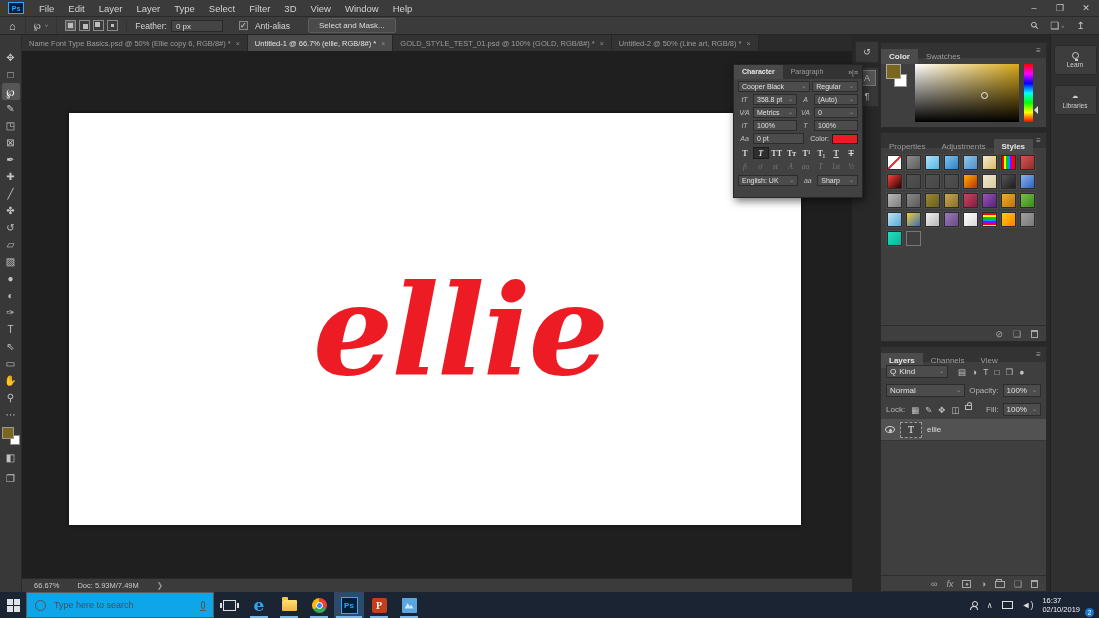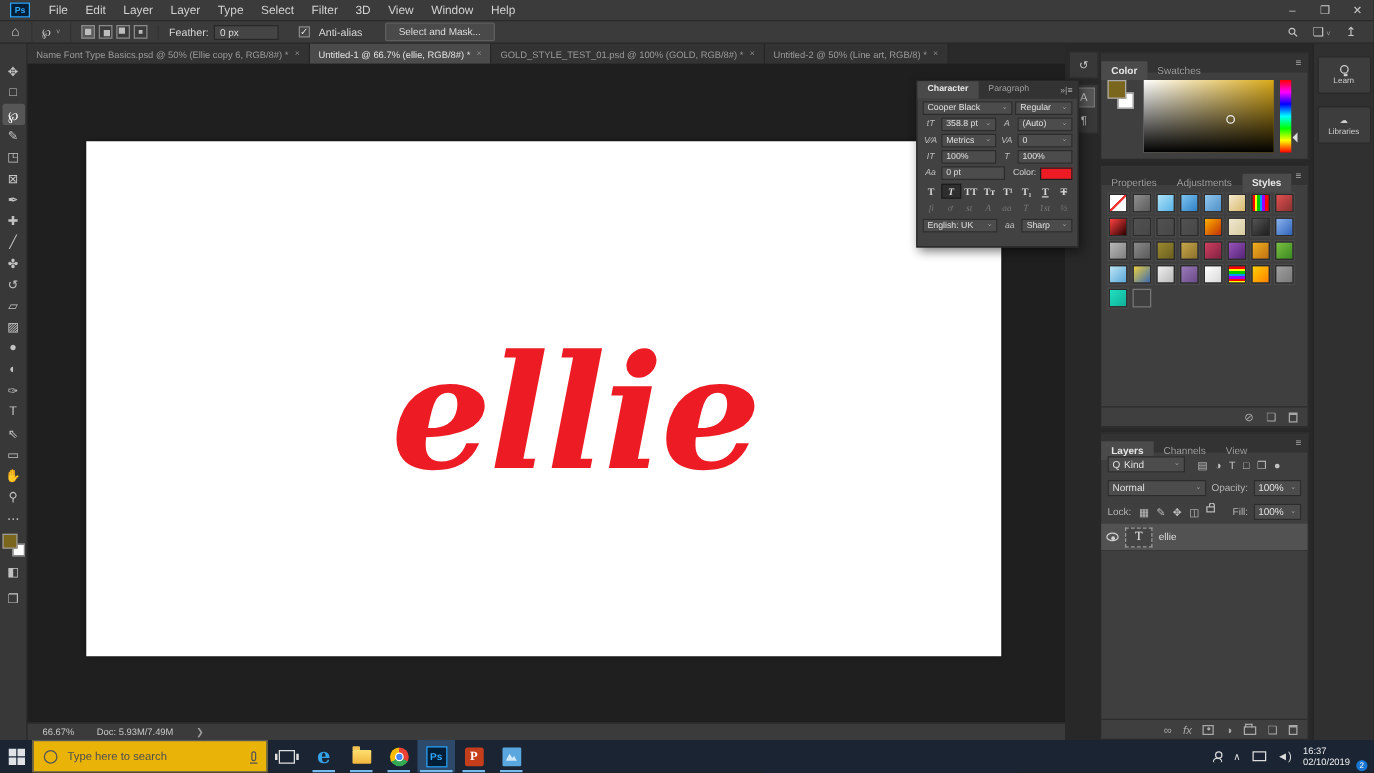--- a/index.html
+++ b/index.html
@@ -148,21 +148,21 @@
   .rail-btn { width:43px; height:30px; background:#3d3d3d; border:1px solid #2a2a2a; border-radius:2px;
     display:flex; flex-direction:column; align-items:center; justify-content:center; gap:2px; font-size:6.5px; color:#cfcfcf; }
   .bulb { width:7px; height:7px; border:1px solid #ccc; border-radius:50%; position:relative; }
   .bulb::after { content:''; position:absolute; left:2px; bottom:-3px; width:3px; height:2px; background:#ccc; }
 
   
   .taskbar { position:absolute; left:0; top:592px; width:1099px; height:26px; background:#1a2433; display:flex; align-items:stretch; }
   .start { width:26px; display:flex; align-items:center; justify-content:center; }
   .win-logo { display:grid; grid-template-columns:6px 6px; grid-template-rows:6px 6px; gap:1px; }
   .win-logo i { background:#dfe3e8; }
-  .searchbox { width:188px; background:#eab308; border:1px solid #5a5a5a; display:flex; align-items:center; gap:8px; padding:0 8px;
+  .searchbox { width:188px; background:#0ea5e9; border:1px solid #5a5a5a; display:flex; align-items:center; gap:8px; padding:0 8px;
     font-size:9px; color:#4e4e4e; }
   .cortana { width:11px; height:11px; border:1.5px solid #555; border-radius:50%; flex:none; }
   .mic { position:relative; width:4px; height:8px; border:1px solid #555; border-radius:2px; margin-left:auto; flex:none; }
   .mic::after { content:''; position:absolute; left:-2px; bottom:-3px; width:6px; height:2px; border-bottom:1px solid #555; }
   .tb-app { width:30px; display:flex; align-items:center; justify-content:center; position:relative; }
   .tb-app.running::after { content:''; position:absolute; bottom:0; left:6px; right:6px; height:2px; background:#76b9ed; }
   .tb-app.active { background:#2e4a6b; }
   .tb-app.active::after { left:2px; right:2px; }
   .taskview { width:13px; height:11px; border:1px solid #e0e0e0; position:relative; }
   .taskview::before, .taskview::after { content:''; position:absolute; top:2px; width:2px; height:5px; background:#e0e0e0; }

